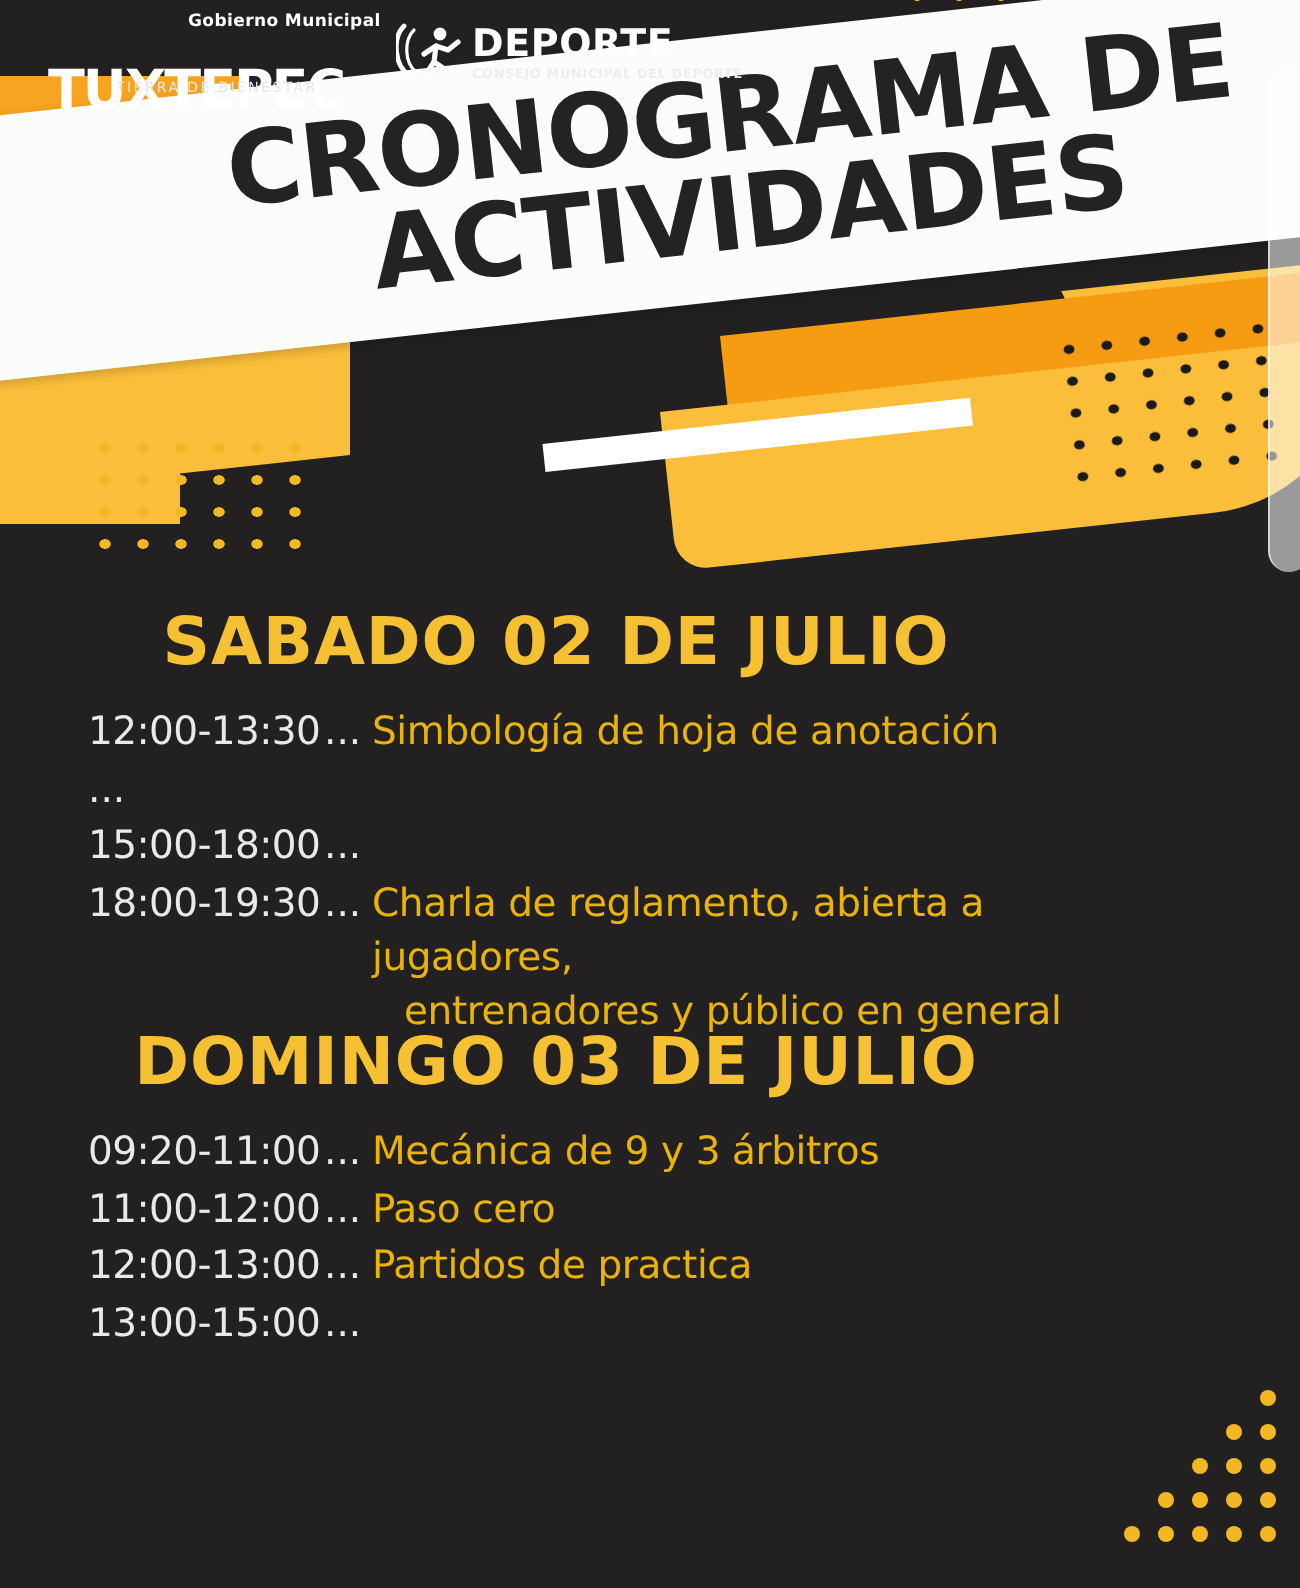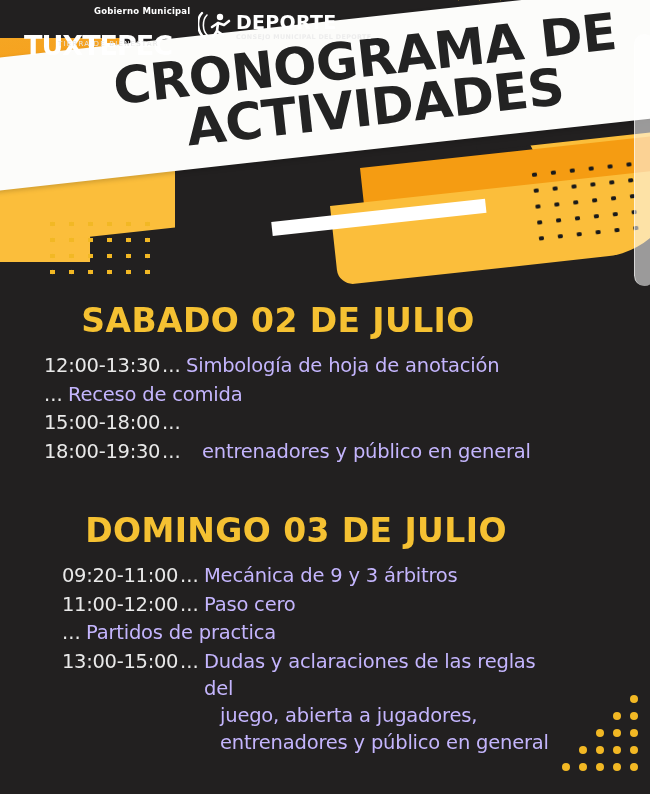--- a/index.html
+++ b/index.html
@@ -339,21 +339,21 @@
   .body-area {
     position: absolute;
     left: 0;
     top: 292px;
     width: 650px;
     height: 502px;
     z-index: 10;
   }
   .day-block { position: absolute; left: 0; width: 556px; }
   .day-block.d0 { top: 12px; }
-  .day-block.d1 { top: 222px; padding-left: 18px; }
+  .day-block.d1 { top: 222px; }
 
   .day-title {
     text-align: center;
     color: #F5C132;
     font-size: 33px;
     font-weight: 900;
     letter-spacing: 0.4px;
     font-family: "DejaVu Sans", sans-serif;
     margin: 0 0 14px 0;
     line-height: 1.05;
@@ -378,21 +378,21 @@
     flex: 0 0 auto;
     width: 24px;
     color: #E9E9E9;
     font-size: 19.5px;
     font-family: "DejaVu Sans", sans-serif;
     text-align: left;
     line-height: 1.38;
   }
   .row-desc {
     flex: 1 1 auto;
-    color: #c4b5fd;
+    color: #eab308;
     font-size: 19.5px;
     font-family: "DejaVu Sans", sans-serif;
     letter-spacing: -0.2px;
     line-height: 1.38;
   }
   .row-desc .cont { display: block; padding-left: 16px; }
 
   
   .dots-bottom-right {
     position: absolute;
@@ -475,60 +475,57 @@
     <div class="day-block d0">
       <div class="day-title">SABADO 02 DE JULIO</div>
       <div class="rows">
         <div class="row">
           <div class="row-time">12:00-13:30</div>
           <div class="row-dots">...</div>
           <div class="row-desc">Simbología de hoja de anotación</div>
         </div>
         <div class="row">
           <div class="row-dots">...</div>
-          <div class="row-desc">Receso de comida</div>
         </div>
         <div class="row">
           <div class="row-time">15:00-18:00</div>
           <div class="row-dots">...</div>
         </div>
         <div class="row">
           <div class="row-time">18:00-19:30</div>
           <div class="row-dots">...</div>
           <div class="row-desc">
+            <span>Charla de reglamento, abierta a jugadores,</span>
             <span class="cont">entrenadores y público en general</span>
           </div>
         </div>
       </div>
     </div>
 
     <div class="day-block d1">
       <div class="day-title">DOMINGO 03 DE JULIO</div>
       <div class="rows">
         <div class="row">
           <div class="row-time">09:20-11:00</div>
           <div class="row-dots">...</div>
           <div class="row-desc">Mecánica de 9 y 3 árbitros</div>
         </div>
         <div class="row">
           <div class="row-time">11:00-12:00</div>
           <div class="row-dots">...</div>
           <div class="row-desc">Paso cero</div>
         </div>
         <div class="row">
+          <div class="row-time">12:00-13:00</div>
           <div class="row-dots">...</div>
           <div class="row-desc">Partidos de practica</div>
         </div>
         <div class="row">
           <div class="row-time">13:00-15:00</div>
           <div class="row-dots">...</div>
-          <div class="row-desc">
-            <span>Dudas y aclaraciones de las reglas del</span>
-            <span class="cont">juego, abierta a jugadores, entrenadores y público en general</span>
-          </div>
         </div>
       </div>
     </div>
   </div>
 
   <div class="dots-bottom-right">
     <div class="drow">
       <span class="dot"></span>
     </div>
     <div class="drow">

